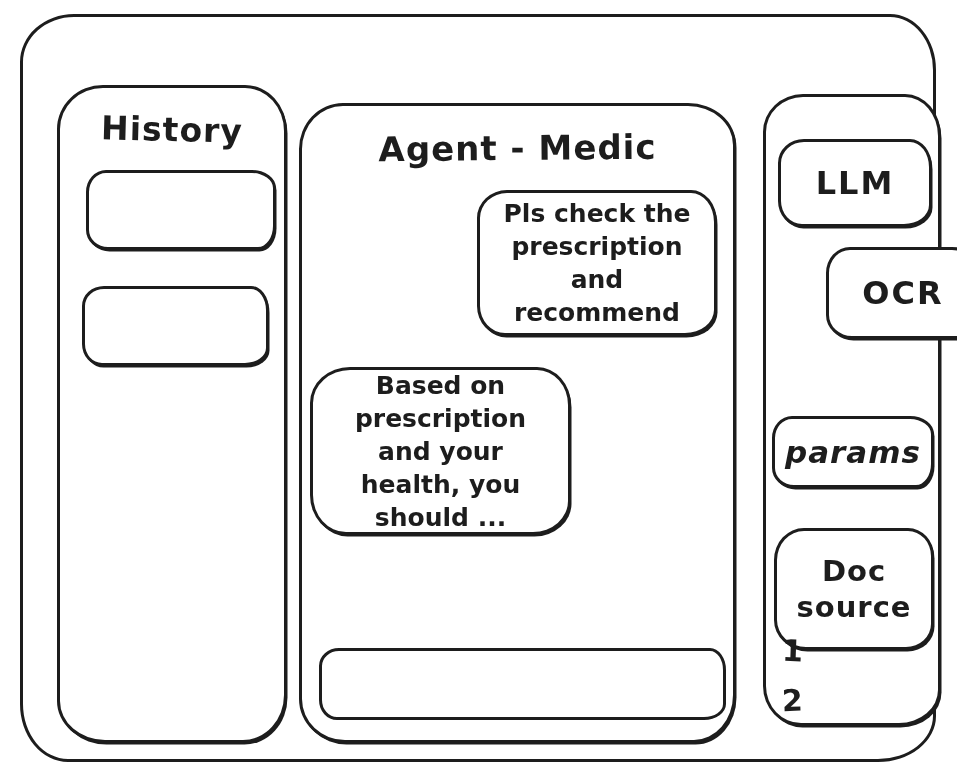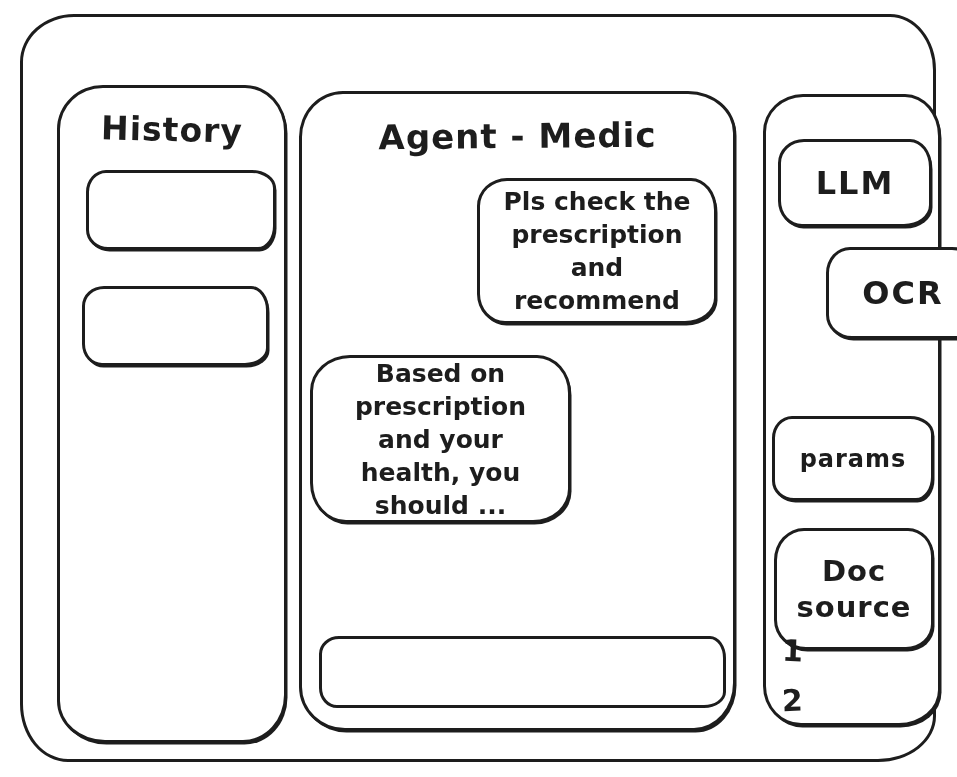--- a/index.html
+++ b/index.html
@@ -46,21 +46,21 @@
   .history-item-1 {
     left: 26px; top: 82px; width: 190px; height: 80px;
     border-radius: 20px 24px 18px 22px / 22px 18px 24px 20px;
   }
   .history-item-2 {
     left: 22px; top: 198px; width: 187px; height: 80px;
     border-radius: 22px 18px 24px 20px / 20px 24px 18px 22px;
   }
   
   .chat-panel {
-    left: 276px; top: 74px; width: 437px; height: 640px;
+    left: 276px; top: 86px; width: 437px; height: 640px;
     border-radius: 44px 48px 42px 46px / 46px 42px 48px 44px;
   }
   .chat-title {
     position: absolute;
     top: 22px; left: 0; width: 100%;
     text-align: center;
     font-size: 34px;
     font-weight: bold;
     letter-spacing: 1px;
     transform: rotate(-0.5deg);
@@ -115,23 +115,24 @@
     border-radius: 26px 22px 28px 24px / 24px 28px 22px 26px;
     transform: rotate(0deg);
   }
   .btn-ocr {
     left: 12px; top: 150px; width: 154px; height: 92px;
     font-size: 32px; letter-spacing: 2px;
     border-radius: 24px 28px 22px 26px / 26px 22px 28px 24px;
     margin-left: 48px;
   }
   .btn-params {
-    left: 6px; top: 319px; width: 162px; height: 85px;
-    font-size: 24px; letter-spacing: 1px;
+    left: 6px; top: 319px; width: 162px; height: 72px;
+    font-size: 31px; letter-spacing: 1px;
     border-radius: 20px 24px 18px 22px / 22px 18px 24px 20px;
+    font-style: italic;
   }
   .btn-doc {
     left: 8px; top: 431px; width: 160px; height: 122px;
     font-size: 29px; letter-spacing: 1px;
     padding: 6px 24px;
     border-radius: 30px 26px 28px 32px / 32px 28px 26px 30px;
   }
   .doc-num {
     position: absolute;
     font-size: 30px;

